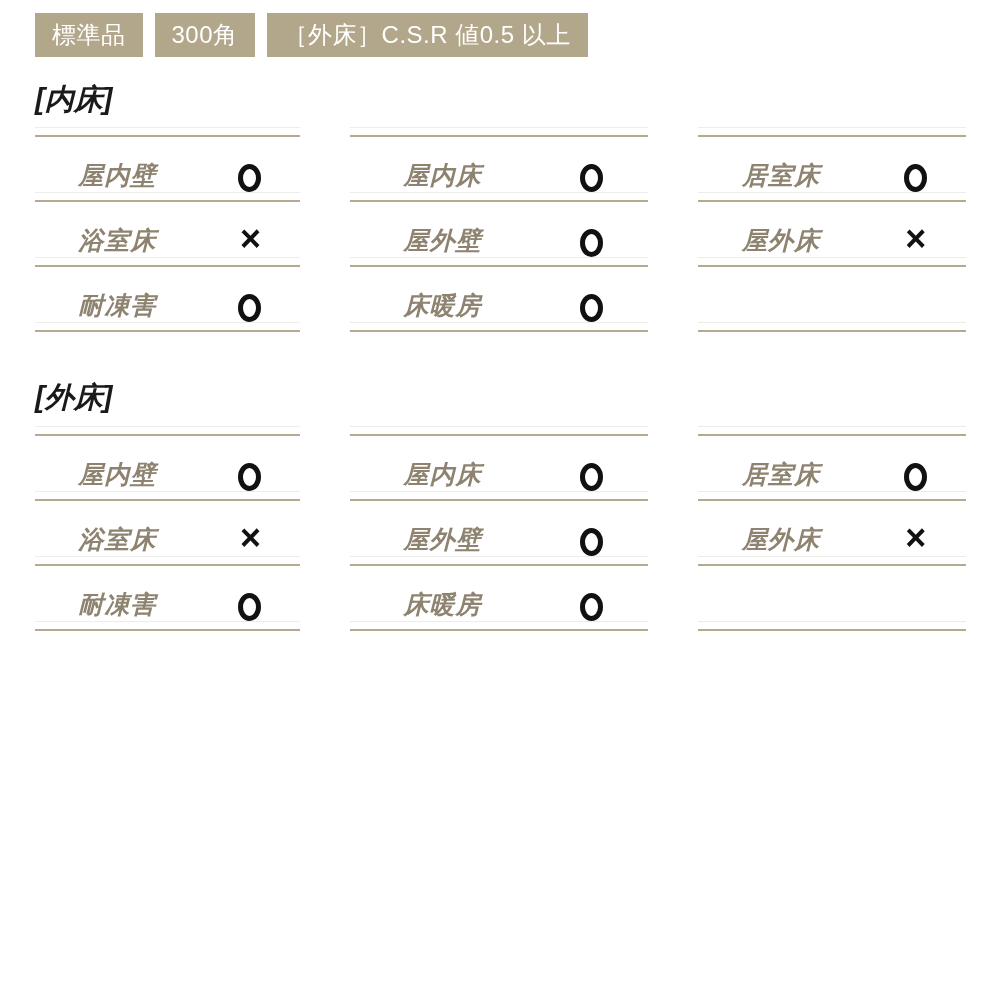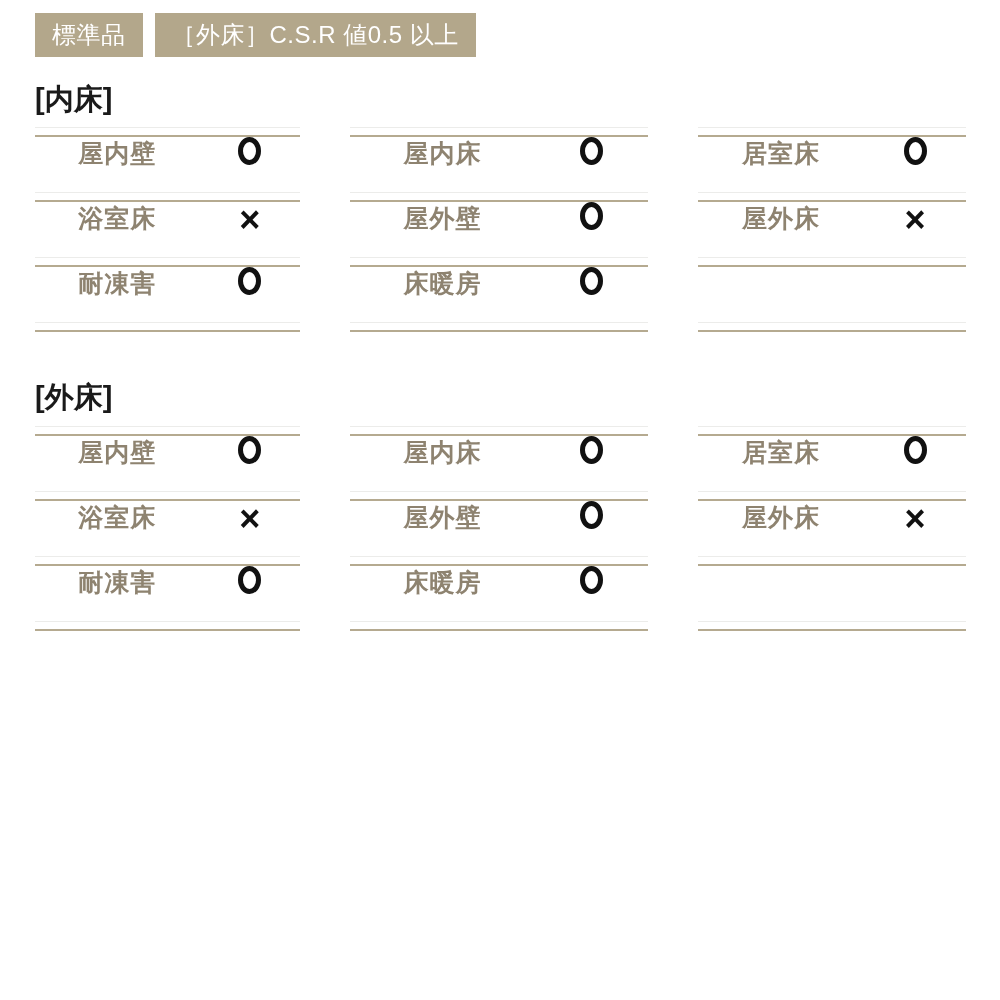--- a/index.html
+++ b/index.html
@@ -21,21 +21,21 @@
     background:var(--badge-bg);
     color:var(--badge-text);
     font-size:24px;
     height:44px;
     display:inline-flex;
     align-items:center;
     padding:0 17px;
     white-space:nowrap;
     letter-spacing:0.5px;
   }
-  #sections{margin-top:20px;}
+  #sections{margin-top:20px;font-style:italic;}
   .spec-section + .spec-section{margin-top:50px;}
   .spec-heading{
     font-size:29px;
     line-height:1.05;
     font-weight:700;
     color:var(--heading);
     margin:0 0 13px 0;
   }
   .spec-grid{
     display:grid;
@@ -47,21 +47,21 @@
   .sep::after{
     content:"";
     display:block;
     height:2px;
     background:var(--sep);
     margin-top:7px;
   }
   .spec-row{
     height:55px;
     display:flex;
-    align-items:flex-start;
+    align-items:flex-end;
   }
   .spec-label{
     width:62%;
     text-align:center;
     font-size:25px;
     font-weight:700;
     color:var(--label-text);
     letter-spacing:1px;
   }
   .spec-mark{
@@ -85,20 +85,21 @@
     line-height:1;
   }
 </style>
 </head>
 <body>
 
 <div class="page">
 
   <div class="badge-row first">
     <span class="badge">標準品</span>
+    <span class="badge">300角</span>
     <span class="badge">［外床］C.S.R 値0.5 以上</span>
   </div>
 
 
   <div id="sections">
       <section class="spec-section">
         <h2 class="spec-heading">[内床]</h2>
         <div class="spec-grid">
           <div class="spec-col">
             <div class="sep"></div>

